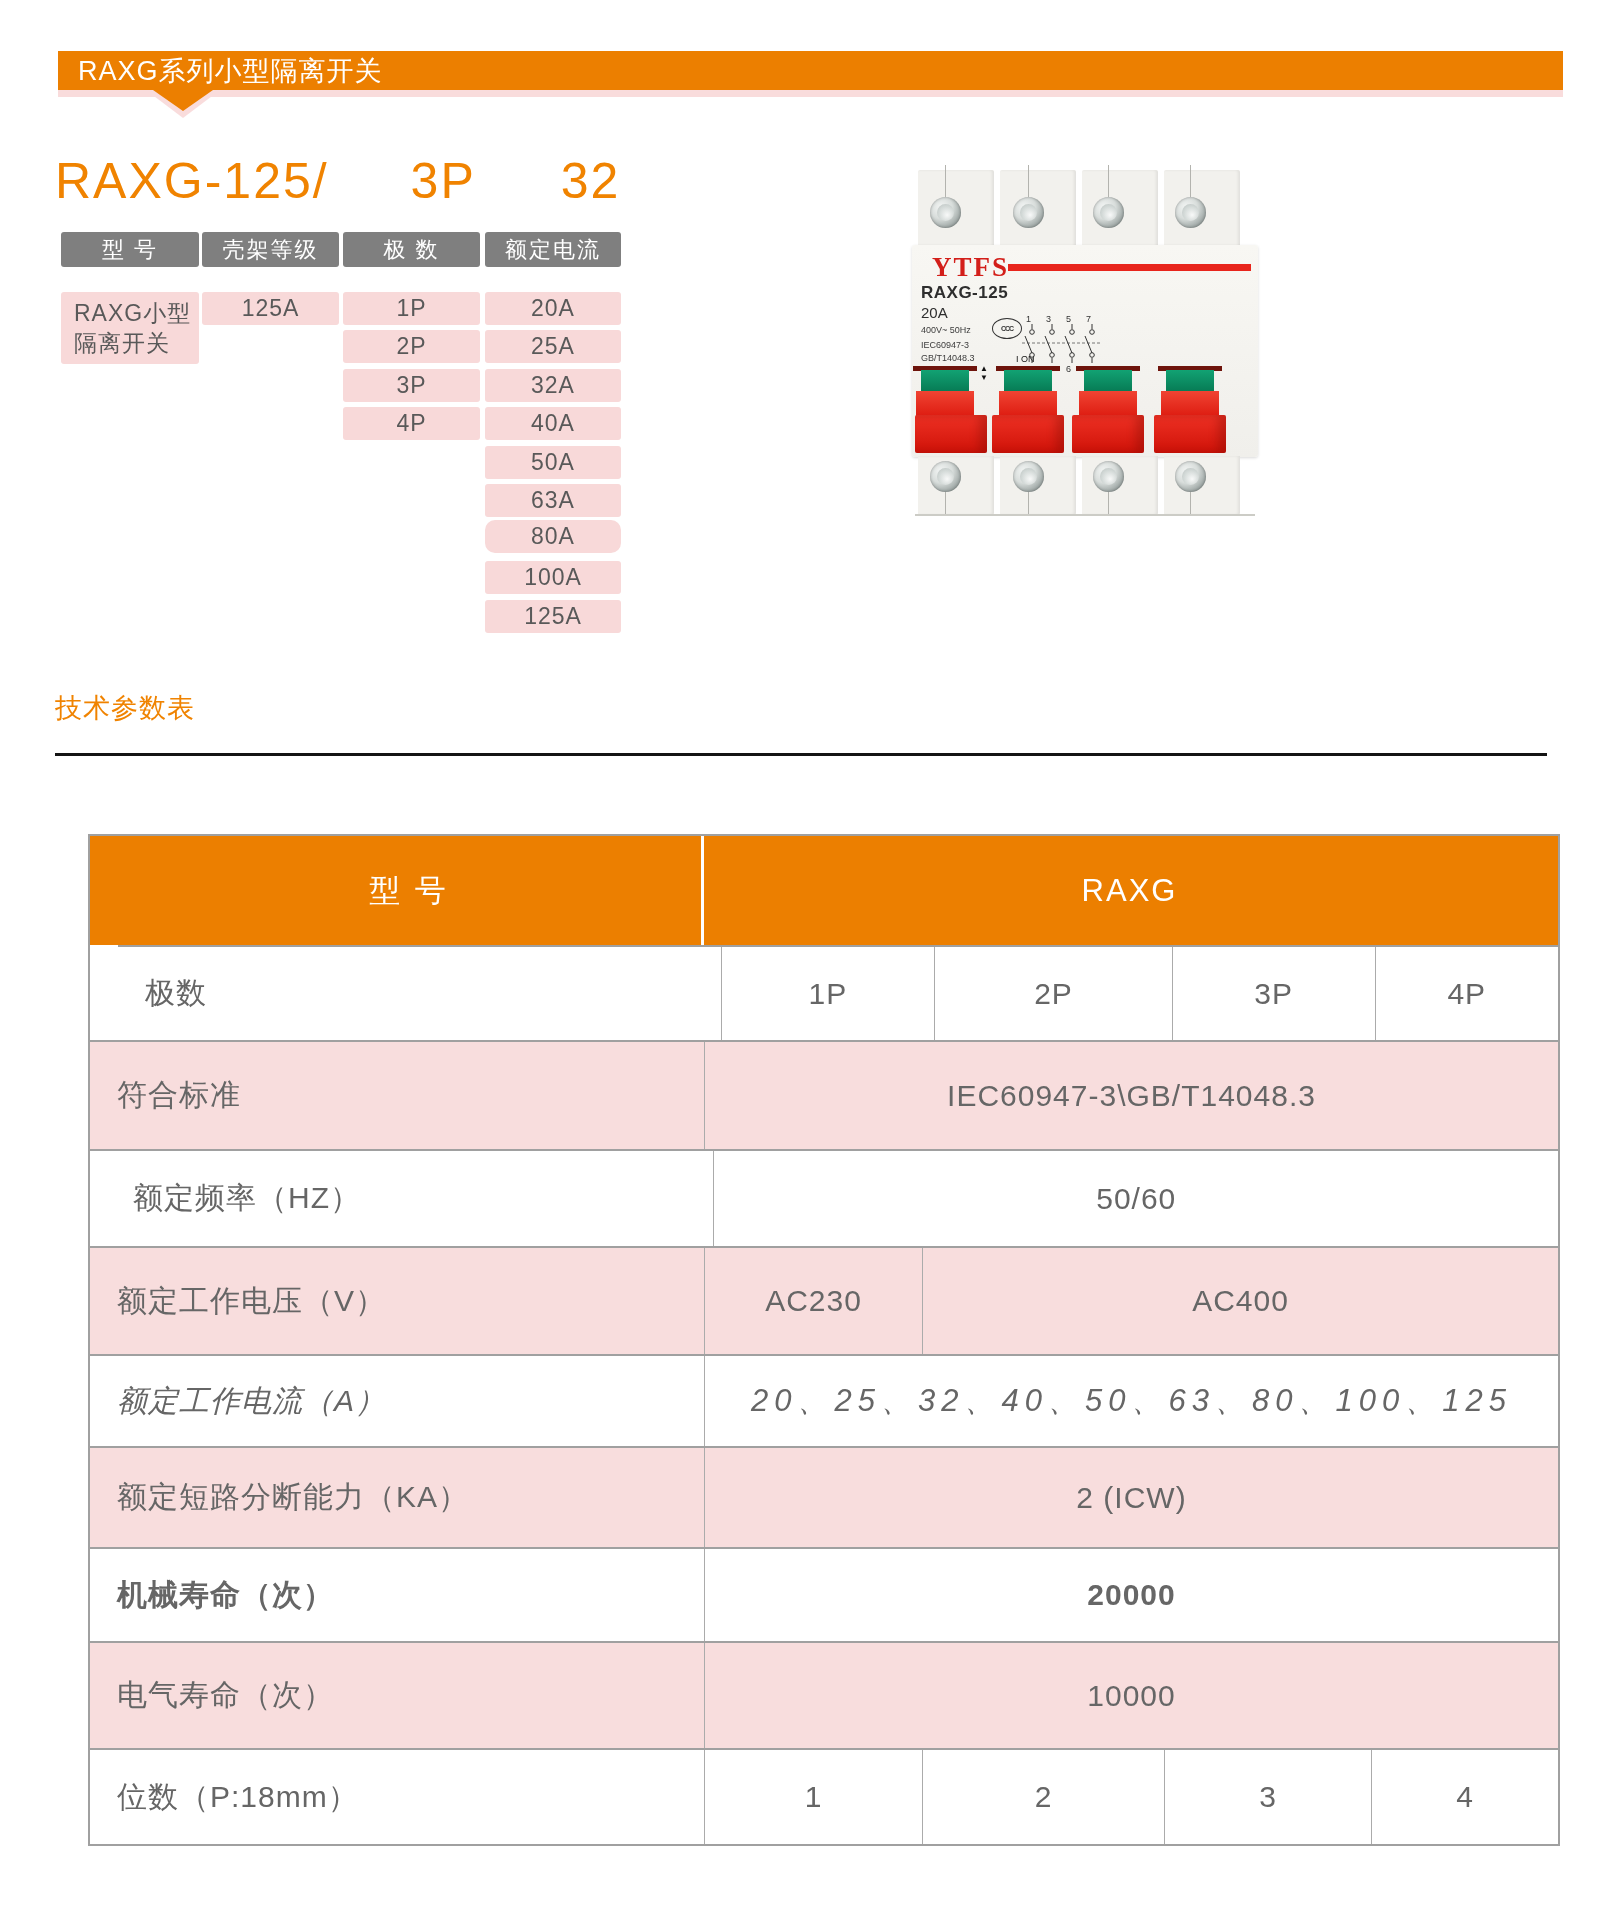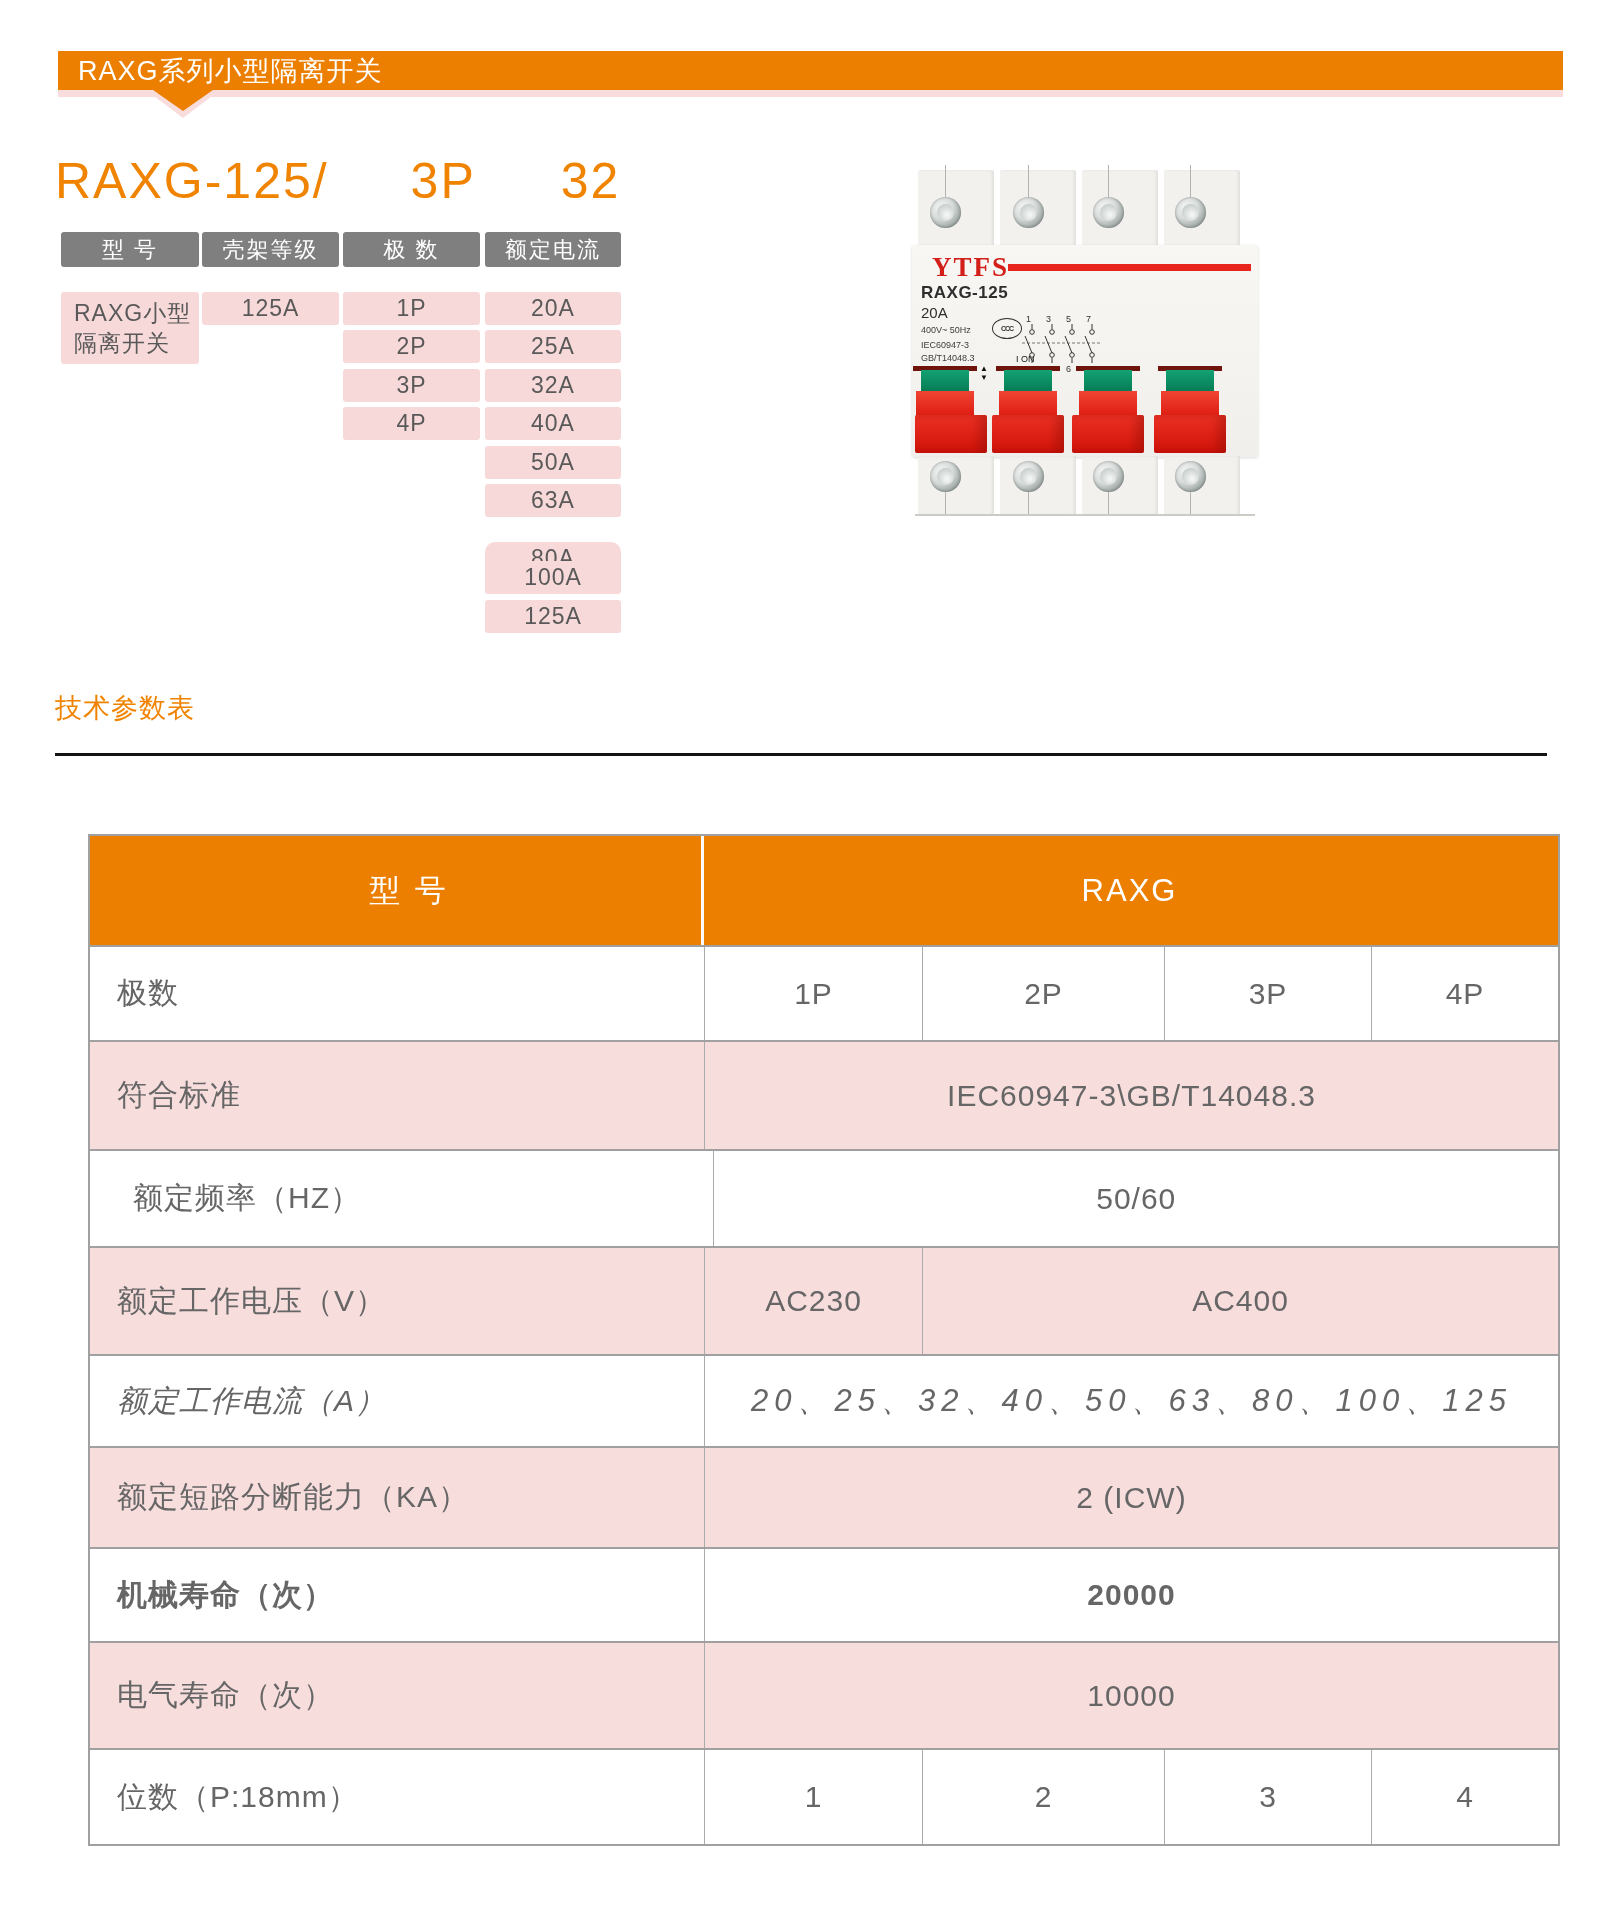--- a/index.html
+++ b/index.html
@@ -127,21 +127,21 @@
   <div class="sel-cell pole-opt" style="top:330px;">2P</div>
   <div class="sel-cell pole-opt" style="top:369px;">3P</div>
   <div class="sel-cell pole-opt" style="top:407px;">4P</div>
 
   <div class="sel-cell cur-opt" style="top:292px;">20A</div>
   <div class="sel-cell cur-opt" style="top:330px;">25A</div>
   <div class="sel-cell cur-opt" style="top:369px;">32A</div>
   <div class="sel-cell cur-opt" style="top:407px;">40A</div>
   <div class="sel-cell cur-opt" style="top:446px;">50A</div>
   <div class="sel-cell cur-opt" style="top:484px;">63A</div>
-  <div class="sel-cell cur-opt" style="top:542px;border-radius:10px;">80A</div>
+  <div class="sel-cell cur-opt" style="top:520px;border-radius:10px;">80A</div>
   <div class="sel-cell cur-opt" style="top:561px;">100A</div>
   <div class="sel-cell cur-opt" style="top:600px;">125A</div>
 
   <div class="product-photo">
 
     <div class="pp-tab top" style="left:3px;"></div>
     <div class="pp-tab top" style="left:85px;"></div>
     <div class="pp-tab top" style="left:167px;"></div>
     <div class="pp-tab top" style="left:249px;"></div>
     <div class="pp-hair" style="left:30px;top:0;height:32px;"></div>
@@ -244,21 +244,21 @@
   <div class="section-heading">技术参数表</div>
   <div class="section-rule"></div>
 
   <div class="spec-table">
 
     <div class="t-row t-header">
       <div class="cell lab">型 号</div>
       <div class="val">RAXG</div>
     </div>
 
-    <div class="t-row" style="height:95px;">
+    <div class="t-row" style="height:95px;margin-left:28px;">
       <div class="cell lab">极数</div>
       <div class="cell v c1">1P</div>
       <div class="cell v c2">2P</div>
       <div class="cell v c3">3P</div>
       <div class="cell v c4">4P</div>
     </div>
 
     <div class="t-row alt" style="height:109px;">
       <div class="cell lab">符合标准</div>
       <div class="cell v span-all">IEC60947-3\GB/T14048.3</div>

